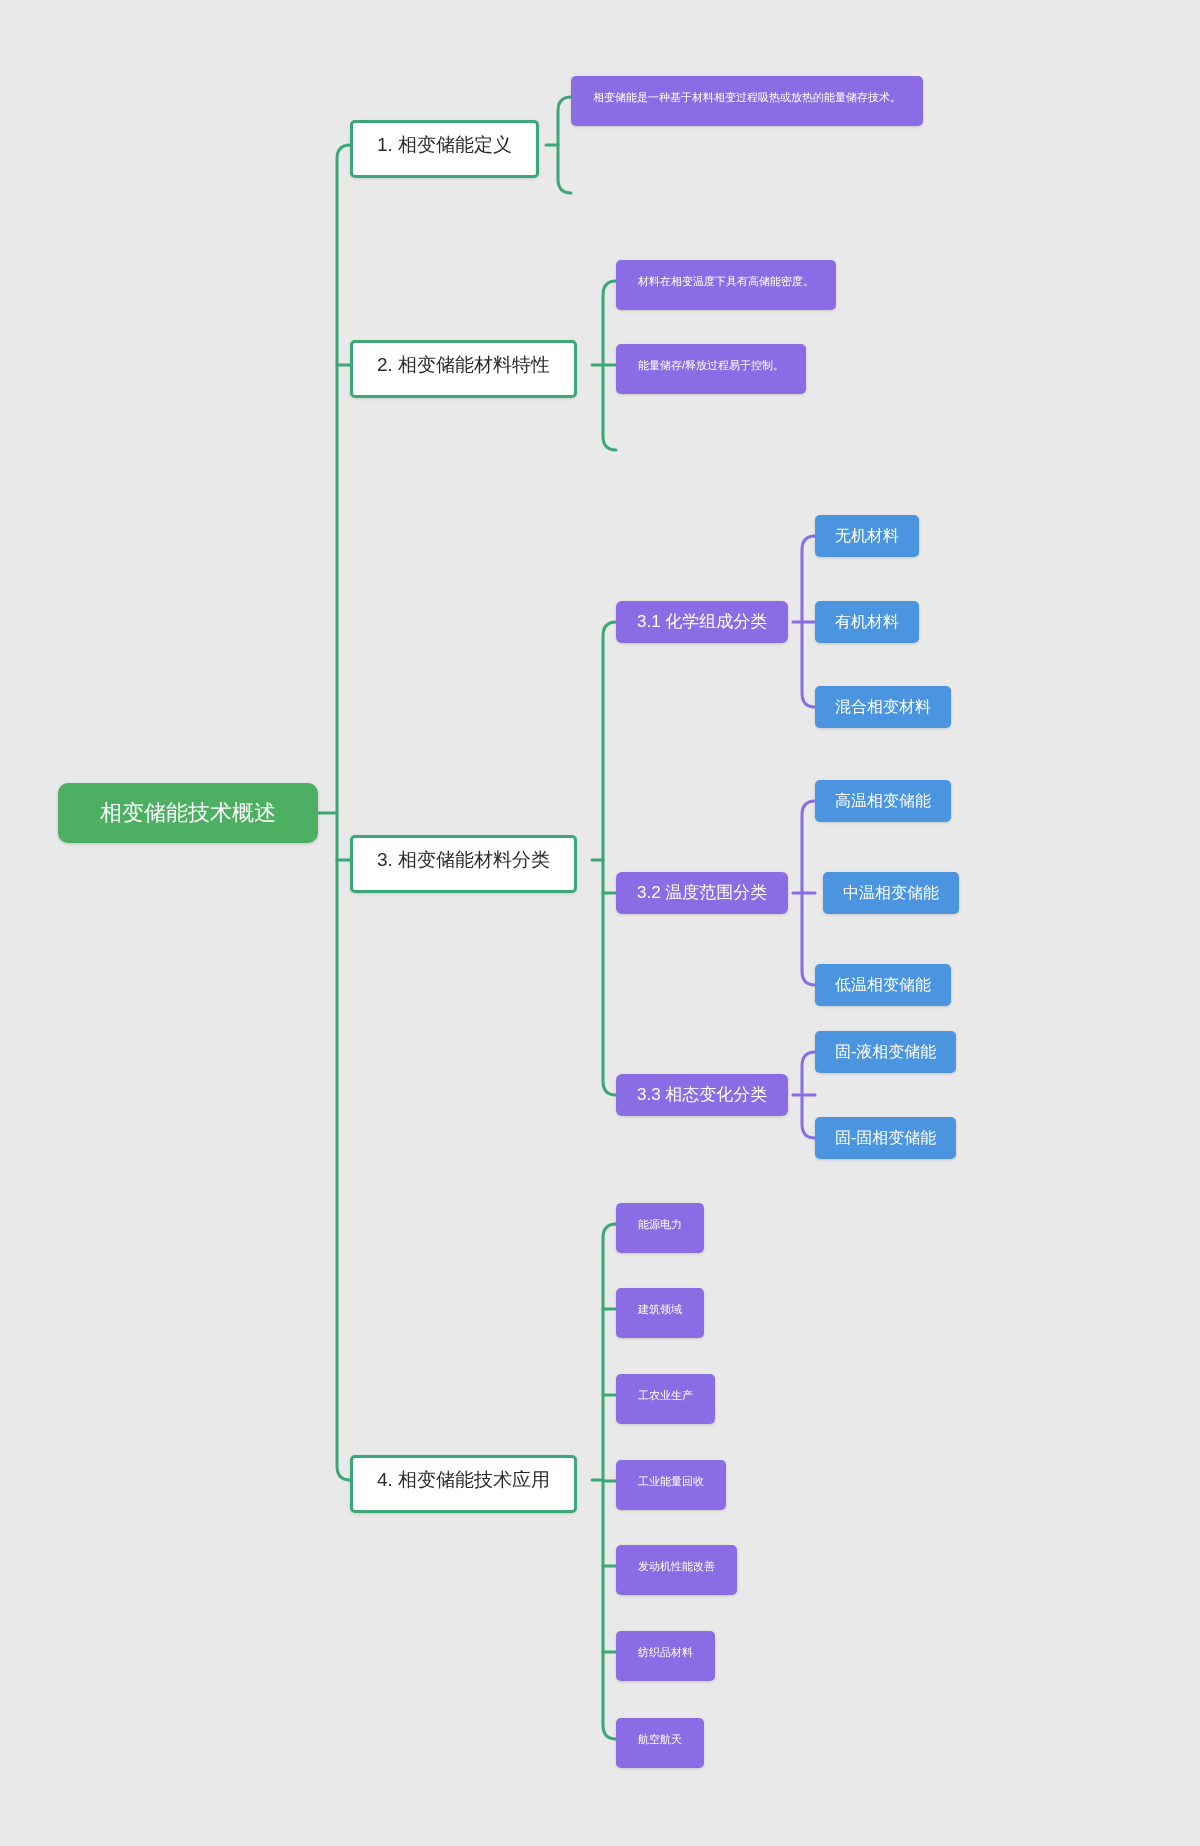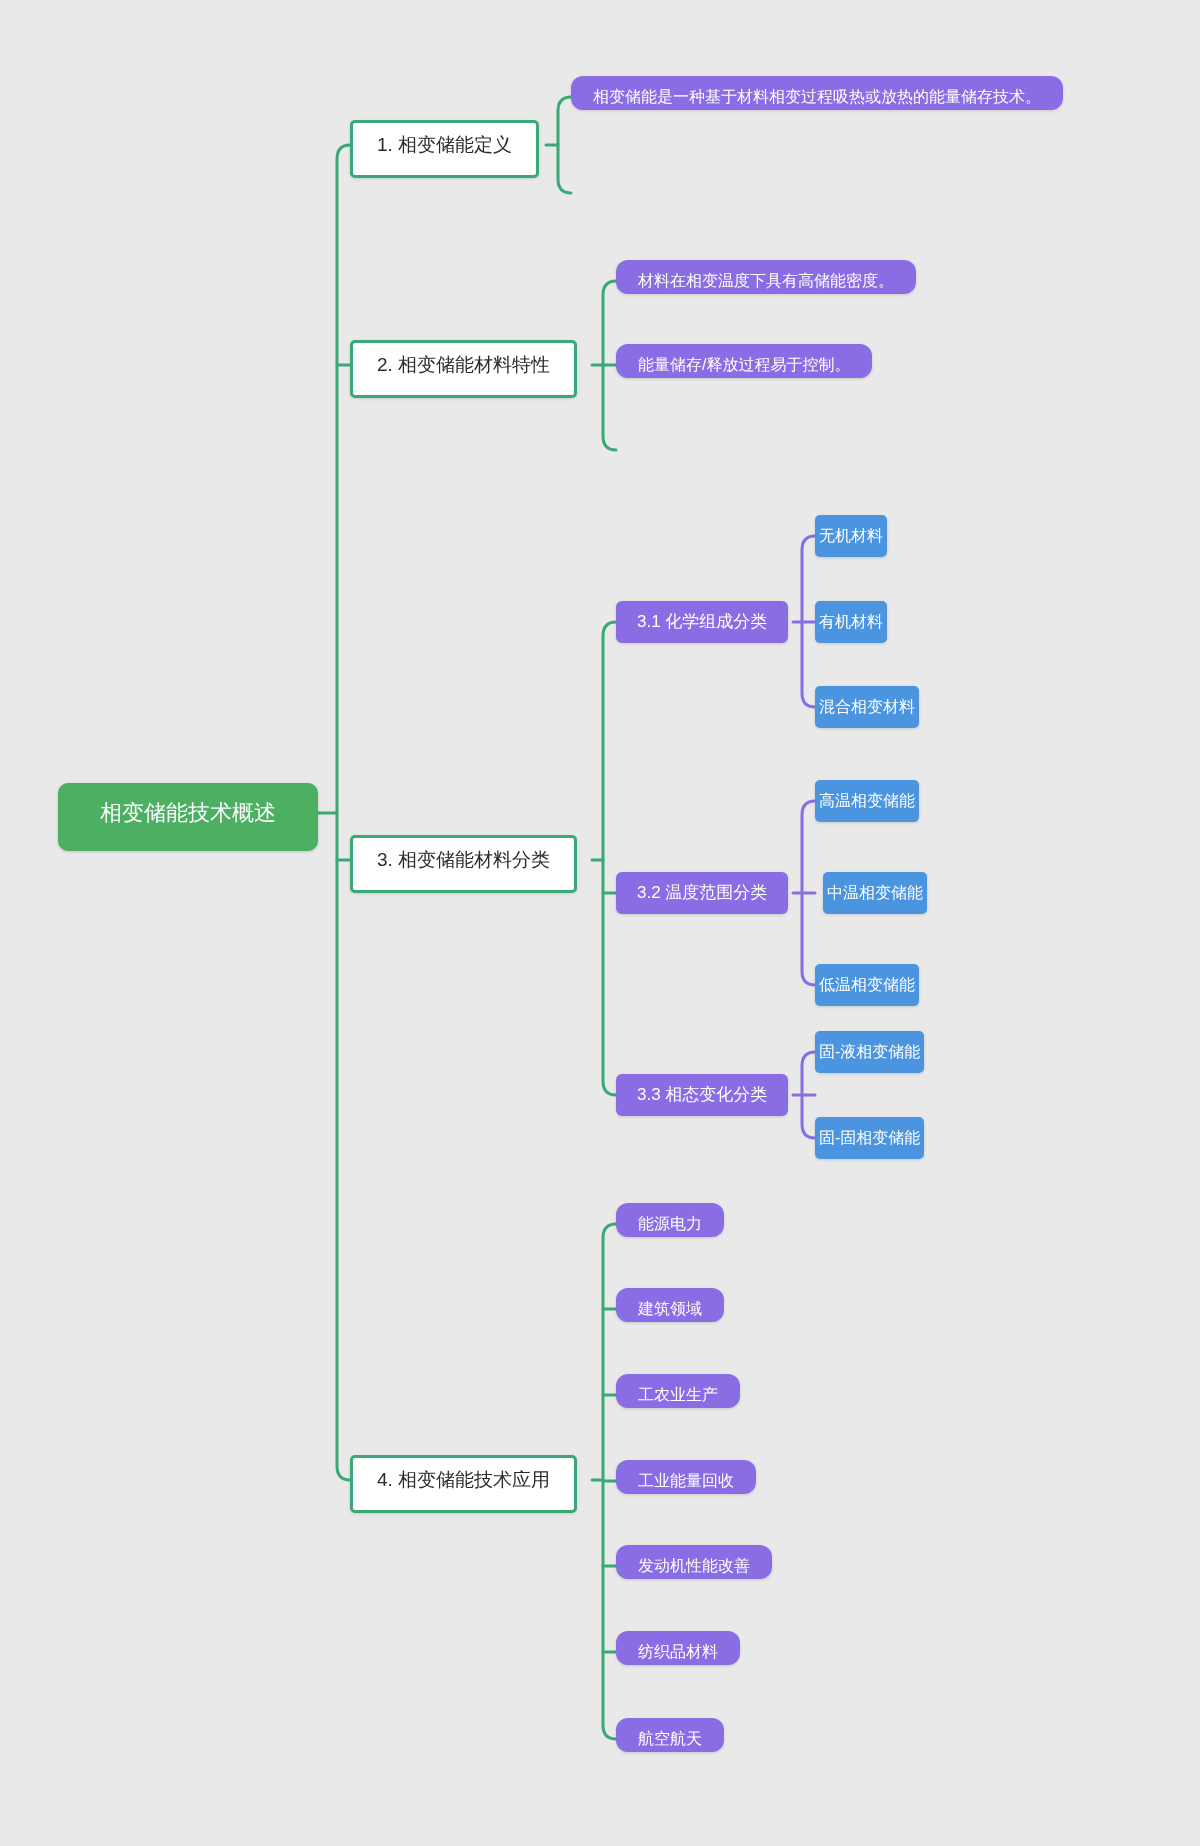--- a/index.html
+++ b/index.html
@@ -15,21 +15,21 @@
     position:absolute;
     white-space:nowrap;
     box-sizing:border-box;
     cursor:default;
   }
   
   .root{
     background:#4caf62;
     color:#ffffff;
     font-size:22px;
-    height:68px;line-height:60px;
+    height:60px;line-height:60px;
     padding:0 42px;
     border-radius:10px;
     box-shadow:0 1px 3px rgba(0,0,0,.18);
   }
   
   .l1{
     background:#ffffff;
     border:3px solid #3aa877;
     color:#2b2b2b;
     font-size:19px;
@@ -45,33 +45,33 @@
     font-size:17px;
     height:42px;line-height:42px;
     padding:0 21px;
     border-radius:6px;
     box-shadow:0 1px 3px rgba(0,0,0,.15);
   }
   
   .purple{
     background:#8a6de4;
     color:#ffffff;
-    font-size:16px;
-    height:34px;line-height:42px;
+    font-size:11px;
+    height:50px;line-height:42px;
     padding:0 22px;
-    border-radius:12px;
+    border-radius:5px;
     box-shadow:0 1px 3px rgba(0,0,0,.15);
   }
   
   .blue{
     background:#4a94e0;
     color:#ffffff;
     font-size:16px;
     height:42px;line-height:42px;
-    padding:0 4px;
+    padding:0 20px;
     border-radius:5px;
     box-shadow:0 1px 3px rgba(0,0,0,.15);
   }
   path.green{stroke:#3aa877;stroke-width:3;fill:none;stroke-linecap:round;}
   path.violet{stroke:#8a6de4;stroke-width:3;fill:none;stroke-linecap:round;}
 </style>
 </head>
 <body>
 
 <div class="canvas">

